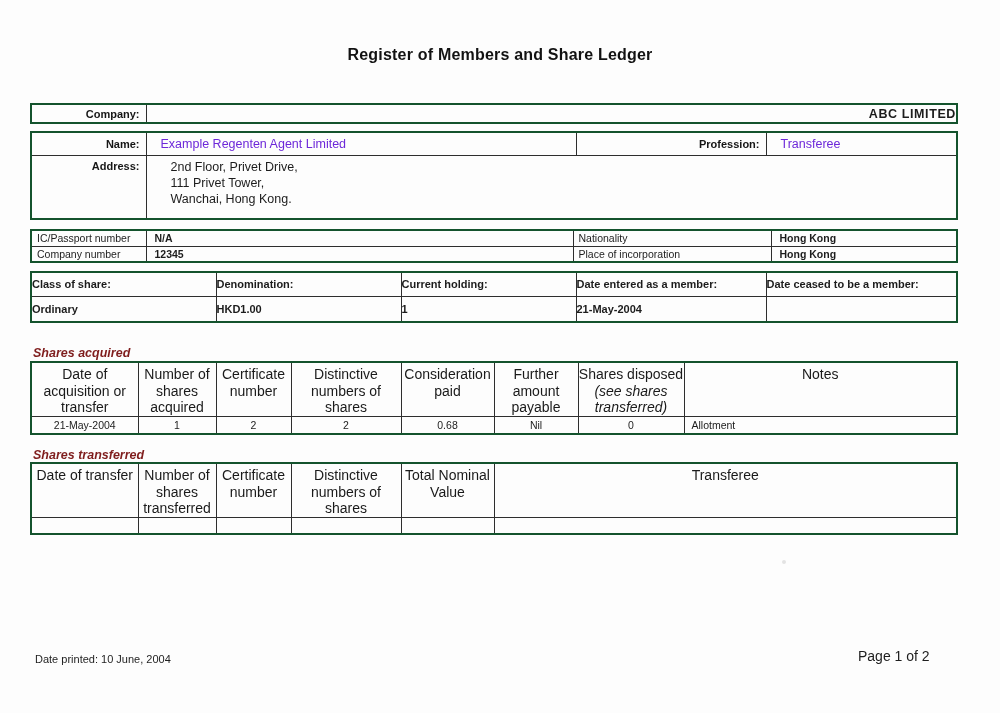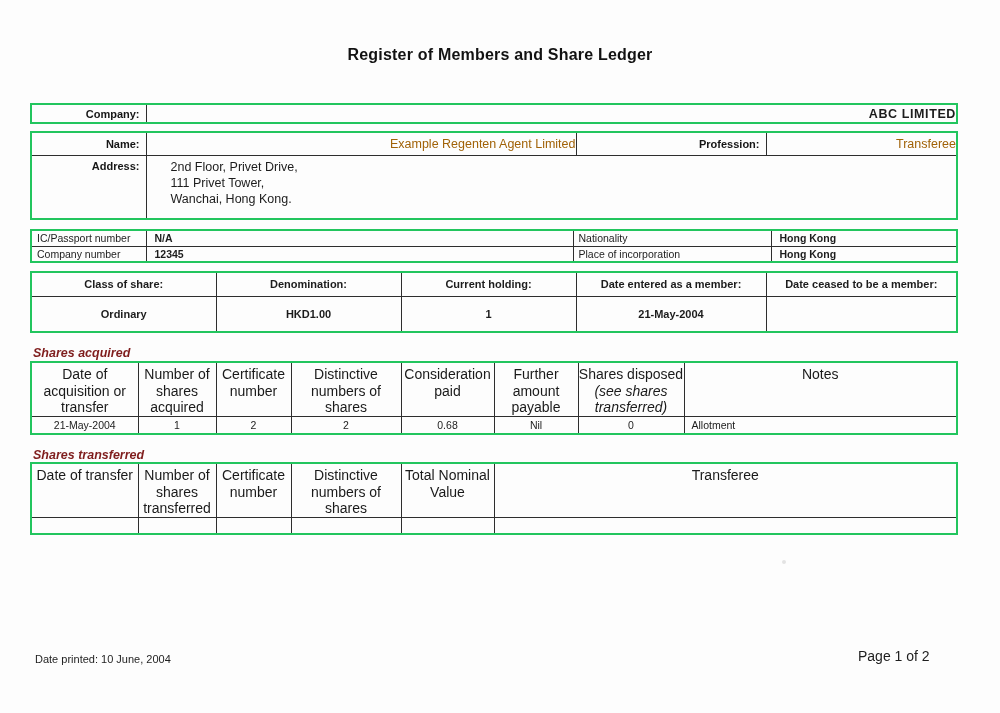--- a/index.html
+++ b/index.html
@@ -19,46 +19,46 @@
     text-align: center;
     font-size: 16px;
     font-weight: bold;
     color: #121212;
     letter-spacing: 0.2px;
   }
   table { border-collapse: collapse; table-layout: fixed; }
   td { vertical-align: middle; overflow: hidden; }
   .box { position: absolute; left: 30px; width: 928px; }
   .b-outer td { border: 1px solid #2e2e2e; }
-  table.b-outer { border: 2px solid #22c55e; }
+  table.b-outer { border: 2px solid #14532d; }
 
   
   .company-tbl { top: 103px; }
   .company-tbl td { height: 19px; }
   .lbl { font-weight: bold; font-size: 11px; text-align: right; padding-right: 6px; color: #161616; }
   .company-val { font-weight: bold; font-size: 12.5px; padding-left: 7px; letter-spacing: 0.6px; text-align: right; }
 
   
   .member-tbl { top: 131px; }
   .member-tbl .row1 td { height: 23px; }
   .member-tbl .row2 td { height: 64px; vertical-align: top; }
-  .val { font-size: 12.5px; padding-left: 14px; color: #a16207; text-align: right; }
+  .val { font-size: 12.5px; padding-left: 14px; color: #6d28d9; }
   .addr { font-size: 12.5px; padding: 3px 0 0 24px; line-height: 1.28; }
   .toplbl { padding-top: 4px; vertical-align: top; }
 
   
   .ident-tbl { top: 229px; }
   .ident-tbl td { height: 16px; font-size: 10.5px; }
   .ident-lbl { padding-left: 5px; color: #1d1d1d; }
   .ident-val { padding-left: 8px; font-weight: bold; font-size: 11px; }
 
   
-  .class-tbl { top: 271px; text-align: center; }
+  .class-tbl { top: 271px; }
   .class-tbl .hrow td { height: 24px; font-weight: bold; font-size: 11px; }
-  .class-tbl .drow td { height: 36px; font-weight: bold; font-size: 11px; }
+  .class-tbl .drow td { height: 26px; font-weight: bold; font-size: 11px; }
 
   
   .section-hd {
     position: absolute; left: 33px;
     font-size: 12.5px; font-weight: bold; font-style: italic; color: #7f1d1d;
   }
   .hd-acquired { top: 346px; }
   .hd-transferred { top: 448px; }
 
   

